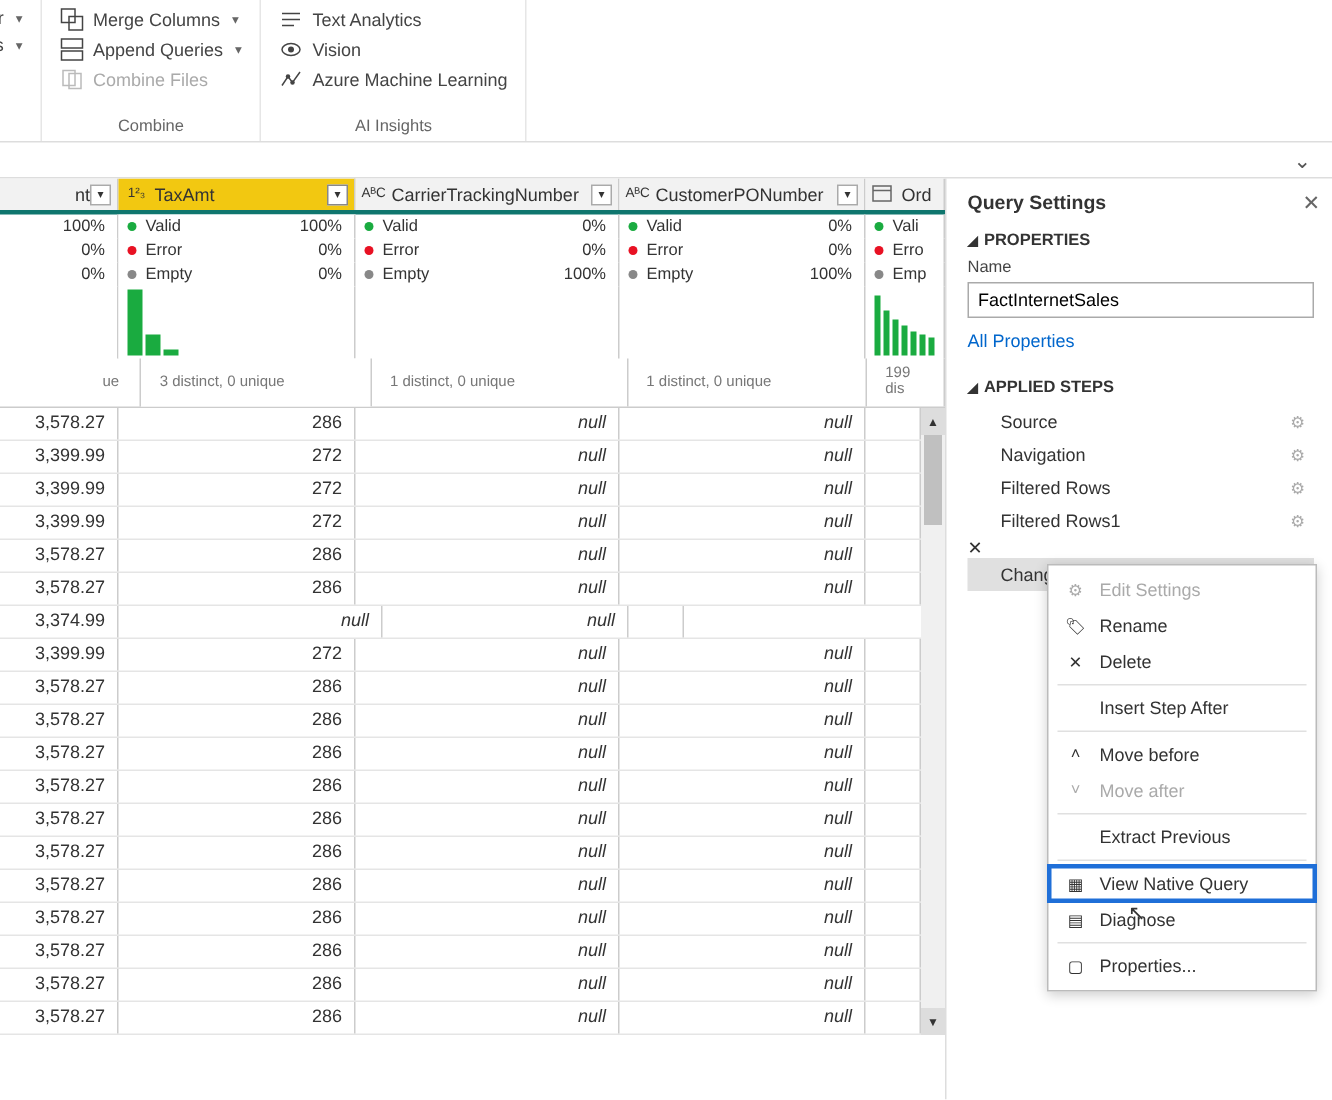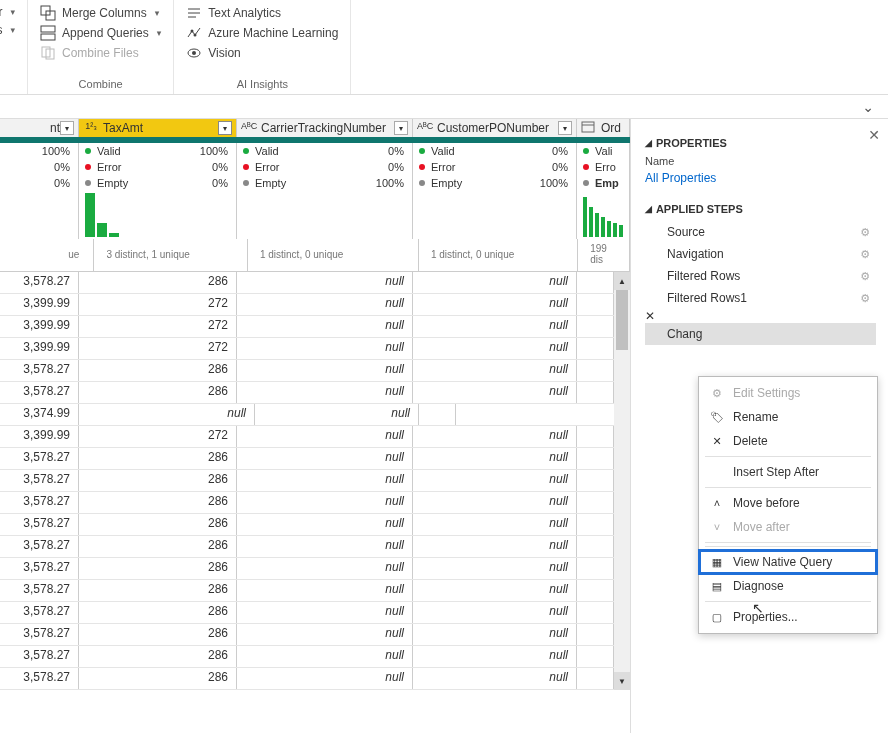--- a/index.html
+++ b/index.html
@@ -17,21 +17,21 @@
 
 .expandbar { height: 24px; border-bottom: 1px solid #ddd; display: flex; justify-content: flex-end; align-items: center; padding-right: 14px; }
 .chev { font-size: 14px; color: #555; cursor: pointer; }
 
 
 .main { display: flex; height: calc(733px - 95px - 24px); }
 .left { flex: 1; overflow: hidden; position: relative; }
 .right { width: 258px; border-left: 1px solid #ddd; padding: 8px 12px 8px 14px; position: relative; }
 
 
-.colheads { display: flex; height: 24px; border-bottom: 6px solid #0f766e; justify-content: flex-end; }
+.colheads { display: flex; height: 24px; border-bottom: 3px solid #0f766e; justify-content: flex-end; }
 .col { border-right: 1px solid #ccc; display: flex; align-items: center; padding: 0 4px; position: relative; background: #f2f2f2; }
 .col.sel { background: #f2c811; }
 .col .typeic { width: 16px; height: 14px; font-size: 9px; text-align: center; }
 .col .hname { flex: 1; padding-left: 4px; font-size: 12px; }
 .col .filt { width: 14px; height: 14px; border: 1px solid #aaa; background: #fff; display: flex; align-items: center; justify-content: center; font-size: 8px; cursor: pointer; }
 .col.sel .filt { border-color: #888; }
 
 
 .qrows { border-bottom: 1px solid #ccc; }
 .qrow { display: flex; }
@@ -143,35 +143,35 @@
               <line x1="2" y1="4" x2="14" y2="4" stroke="#444"></line>
               <line x1="2" y1="8" x2="14" y2="8" stroke="#444"></line>
               <line x1="2" y1="12" x2="10" y2="12" stroke="#444"></line>
             </svg>
           </span>
           <span>Text Analytics</span>
         </div>
       <div class="ritem">
           <span class="ic">
             <svg width="16" height="16">
+              <ellipse cx="8" cy="8" rx="6" ry="4" fill="none" stroke="#444"></ellipse>
+              <circle cx="8" cy="8" r="2" fill="#444"></circle>
+            </svg>
+          </span>
+          <span>Vision</span>
+        </div>
+      <div class="ritem">
+          <span class="ic">
+            <svg width="16" height="16">
               <path d="M2 12 L6 6 L9 10 L14 3" fill="none" stroke="#444"></path>
               <circle cx="6" cy="6" r="1.5" fill="#444"></circle>
               <circle cx="9" cy="10" r="1.5" fill="#444"></circle>
             </svg>
           </span>
           <span>Azure Machine Learning</span>
-        </div>
-      <div class="ritem">
-          <span class="ic">
-            <svg width="16" height="16">
-              <ellipse cx="8" cy="8" rx="6" ry="4" fill="none" stroke="#444"></ellipse>
-              <circle cx="8" cy="8" r="2" fill="#444"></circle>
-            </svg>
-          </span>
-          <span>Vision</span>
         </div>
     </div>
     <div class="rlabel">AI Insights</div>
   </div>
 </div>
 
 <div class="expandbar">
   <span class="chev">⌄</span>
 </div>
 
@@ -270,21 +270,21 @@
         <div class="qcell" style="width:176px;">
             <span class="dot gr"></span>
             <span class="qlab">Empty</span>
             <span class="qpct">100%</span>
           </div>
         <div class="qcell" style="width:164px;">
             <span class="dot gr"></span>
             <span class="qlab">Empty</span>
             <span class="qpct">100%</span>
           </div>
-        <div class="qcell" style="width:53px;font-weight:bold;">
+        <div class="qcell" style="width:53px;">
             <span class="dot gr"></span>
             <span class="qlab">Emp</span>
           </div>
       </div>
 
       <div class="qrow">
         <div class="qcell" style="width:79px;padding:0;">
             <div class="hist"></div>
           </div>
         <div class="qcell sel" style="width:158px;padding:0;">
@@ -310,21 +310,21 @@
               <div class="hbar" style="height:14px;width:4px;"></div>
               <div class="hbar" style="height:12px;width:4px;"></div>
             </div>
           </div>
       </div>
       <div class="qrow">
         <div class="qcell" style="width:97px;justify-content:flex-end;">
             <span class="distinct">ue</span>
           </div>
         <div class="qcell sel" style="width:158px;">
-            <span class="distinct">3 distinct, 1 unique</span>
+            <span class="distinct">3 distinct, 0 unique</span>
           </div>
         <div class="qcell" style="width:176px;">
             <span class="distinct">1 distinct, 0 unique</span>
           </div>
         <div class="qcell" style="width:164px;">
             <span class="distinct">1 distinct, 0 unique</span>
           </div>
         <div class="qcell" style="width:53px;justify-content:center;">
             <span class="distinct">199 dis</span>
           </div>
@@ -471,25 +471,27 @@
         <div class="track">
             <div class="thumb"></div>
           </div>
         <div class="arr">▼</div>
       </div>
     </div>
   </div>
 
   <div class="right">
     <span class="closex">✕</span>
+    <h3>Query Settings</h3>
     <div class="sectitle">
         <span class="tri">◢</span>
         <span>PROPERTIES</span>
       </div>
     <div class="propname">Name</div>
+    <input class="propinput" value="FactInternetSales" style="">
     <div class="link">All Properties</div>
     <div class="sectitle" style="margin-top:18px;">
         <span class="tri">◢</span>
         <span>APPLIED STEPS</span>
       </div>
     <div class="steps">
       <div class="stepwrap">
           <div class="step">
             <span>Source</span>
             <span class="gear">⚙</span>
@@ -540,20 +542,23 @@
   <div class="ctxsep"></div>
   <div class="ctxitem">
       <span class="cic">˄</span>
       <span>Move before</span>
     </div>
   <div class="ctxitem dis">
       <span class="cic">˅</span>
       <span>Move after</span>
     </div>
   <div class="ctxsep"></div>
+  <div class="ctxitem">
+      <span>Extract Previous</span>
+    </div>
   <div class="ctxsep"></div>
   <div class="ctxitem hl">
       <span class="cic">▦</span>
       <span>View Native Query</span>
     </div>
   <div class="ctxitem">
       <span class="cic">▤</span>
       <span>Diagnose</span>
     </div>
   <div class="ctxsep"></div>

